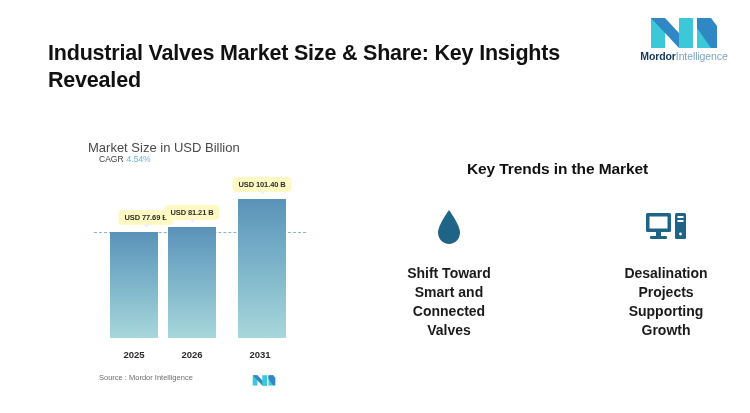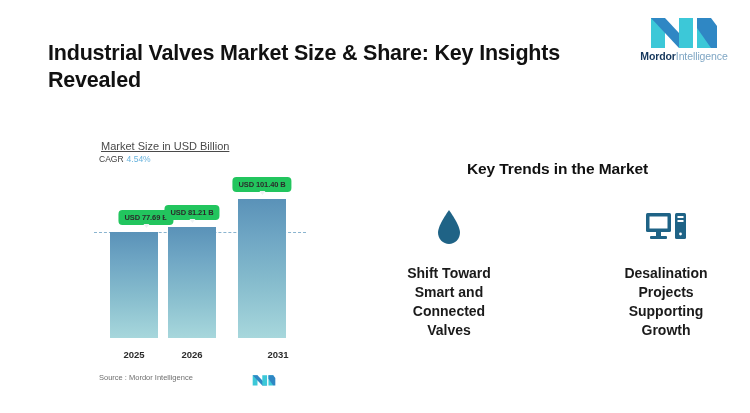--- a/index.html
+++ b/index.html
@@ -64,25 +64,24 @@
   .chart-title {
     position: absolute;
     left: 99px;
     top: 14px;
     font-size: 10.5px;
     font-weight: bold;
     color: #1a1a1a;
   }
   .chart-subtitle {
     position: absolute;
-    left: 101px;
+    left: 88px;
     top: 30px;
-    font-size: 11px;
+    font-size: 13px;
     color: #4a4a4a;
-    text-decoration: underline;
   }
   .chart-cagr {
     position: absolute;
     left: 99px;
     top: 44px;
     font-size: 8.5px;
     color: #3d3d3d;
   }
   .chart-cagr .cagr-val {
     color: #69b3dd;
@@ -108,21 +107,21 @@
 
   .bar {
     position: absolute;
     bottom: 52px;
     width: 48px;
     background: linear-gradient(to bottom, #5a92b8 0%, #6fa6c4 28%, #86bccd 60%, #a7d7dc 100%);
   }
 
   .bar-label {
     position: absolute;
-    background: #22c55e;
+    background: #fef9c3;
     border-radius: 4px;
     font-size: 7.5px;
     font-weight: bold;
     color: #2b2b2b;
     padding: 3px 6px 3px 6px;
     white-space: nowrap;
     transform: translateX(-50%);
     letter-spacing: -0.1px;
   }
   .bar-label::after {
@@ -233,21 +232,21 @@
   <div class="plot" id="plot-area">
     <div class="ref-line" id="ref-line" style="top: 122px;"></div>
   <div class="bar" style="left: 110px; height: 106px;"></div>
       <div class="bar-label" style="left: 146px; bottom: 165px;">USD 77.69 B</div>
       <div class="x-label" style="left: 134px;">2025</div>
       <div class="bar" style="left: 168px; height: 111px;"></div>
       <div class="bar-label" style="left: 192px; bottom: 170px;">USD 81.21 B</div>
       <div class="x-label" style="left: 192px;">2026</div>
       <div class="bar" style="left: 238px; height: 139px;"></div>
       <div class="bar-label" style="left: 262px; bottom: 198px;">USD 101.40 B</div>
-      <div class="x-label" style="left: 278px;">2031</div>
+      <div class="x-label" style="left: 260px;">2031</div>
     </div>
 
   <div class="source-row">Source :  Mordor Intelligence</div>
   <svg class="mini-logo" viewBox="0 0 70 38">
     <polygon points="2,38 2,8 16,8 16,38" fill="#3cc8d8"></polygon>
     <polygon points="2,8 16,8 44,38 30,38" fill="#2f87c4"></polygon>
     <polygon points="30,38 30,8 44,8 44,38" fill="#3cc8d8"></polygon>
     <polygon points="48,38 48,8 62,8 62,38" fill="#3cc8d8"></polygon>
     <polygon points="48,8 62,8 68,16 68,38 62,38 48,18" fill="#2f87c4"></polygon>
   </svg>

